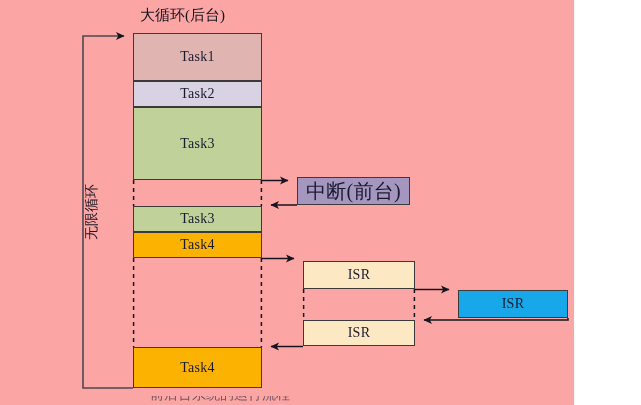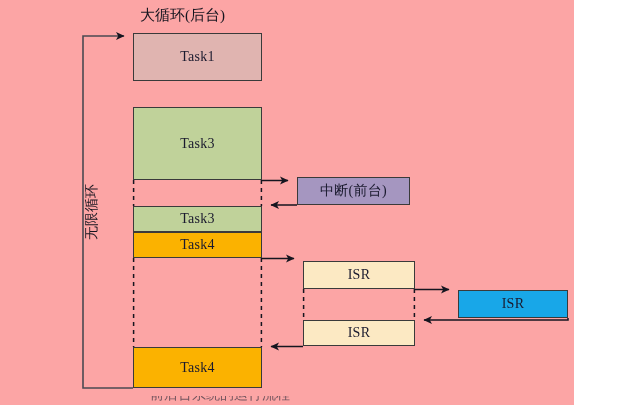--- a/index.html
+++ b/index.html
@@ -69,30 +69,31 @@
 
 <div id="canvas">
 
   <div class="lbl" style="left:140px; top:6px;">大循环(后台)</div>
 
 
   <div class="vlabel" style="left:47px; top:203px; width:90px; text-align:center;">无限循环</div>
 
   <div class="box" style="left:133px; top:33px; width:129px; height:48px; background:#E0B4B0;">Task1</div>
 
+  <div class="box" style="left:133px; top:81px; width:129px; height:26px; background:#D8D2E3;">Task2</div>
 
   <div class="box" style="left:133px; top:107px; width:129px; height:73px; background:#C0D29A;">Task3</div>
 
   <div class="box" style="left:133px; top:206px; width:129px; height:26px; background:#C0D29A;">Task3</div>
 
   <div class="box" style="left:133px; top:232px; width:129px; height:26px; background:#FBB200;">Task4</div>
 
   <div class="box" style="left:133px; top:347px; width:129px; height:41px; background:#FBB200;">Task4</div>
 
-  <div class="box" style="left:297px; top:177px; width:113px; height:28px; background:#A596C0; font-size:14px;">中断(前台)</div>
+  <div class="box" style="left:297px; top:177px; width:113px; height:28px; background:#A596C0; font-size:20px;">中断(前台)</div>
 
   <div class="box" style="left:303px; top:261px; width:112px; height:28px; background:#FCE9C3;">ISR</div>
 
   <div class="box" style="left:303px; top:320px; width:112px; height:26px; background:#FCE9C3;">ISR</div>
 
   <div class="box" style="left:458px; top:290px; width:110px; height:28px; background:#18A7E8;">ISR</div>
 
   <svg class="overlay">
     <defs>
       <marker id="arrowR" markerWidth="9" markerHeight="9" refX="8" refY="4.5" orient="auto" markerUnits="userSpaceOnUse">

